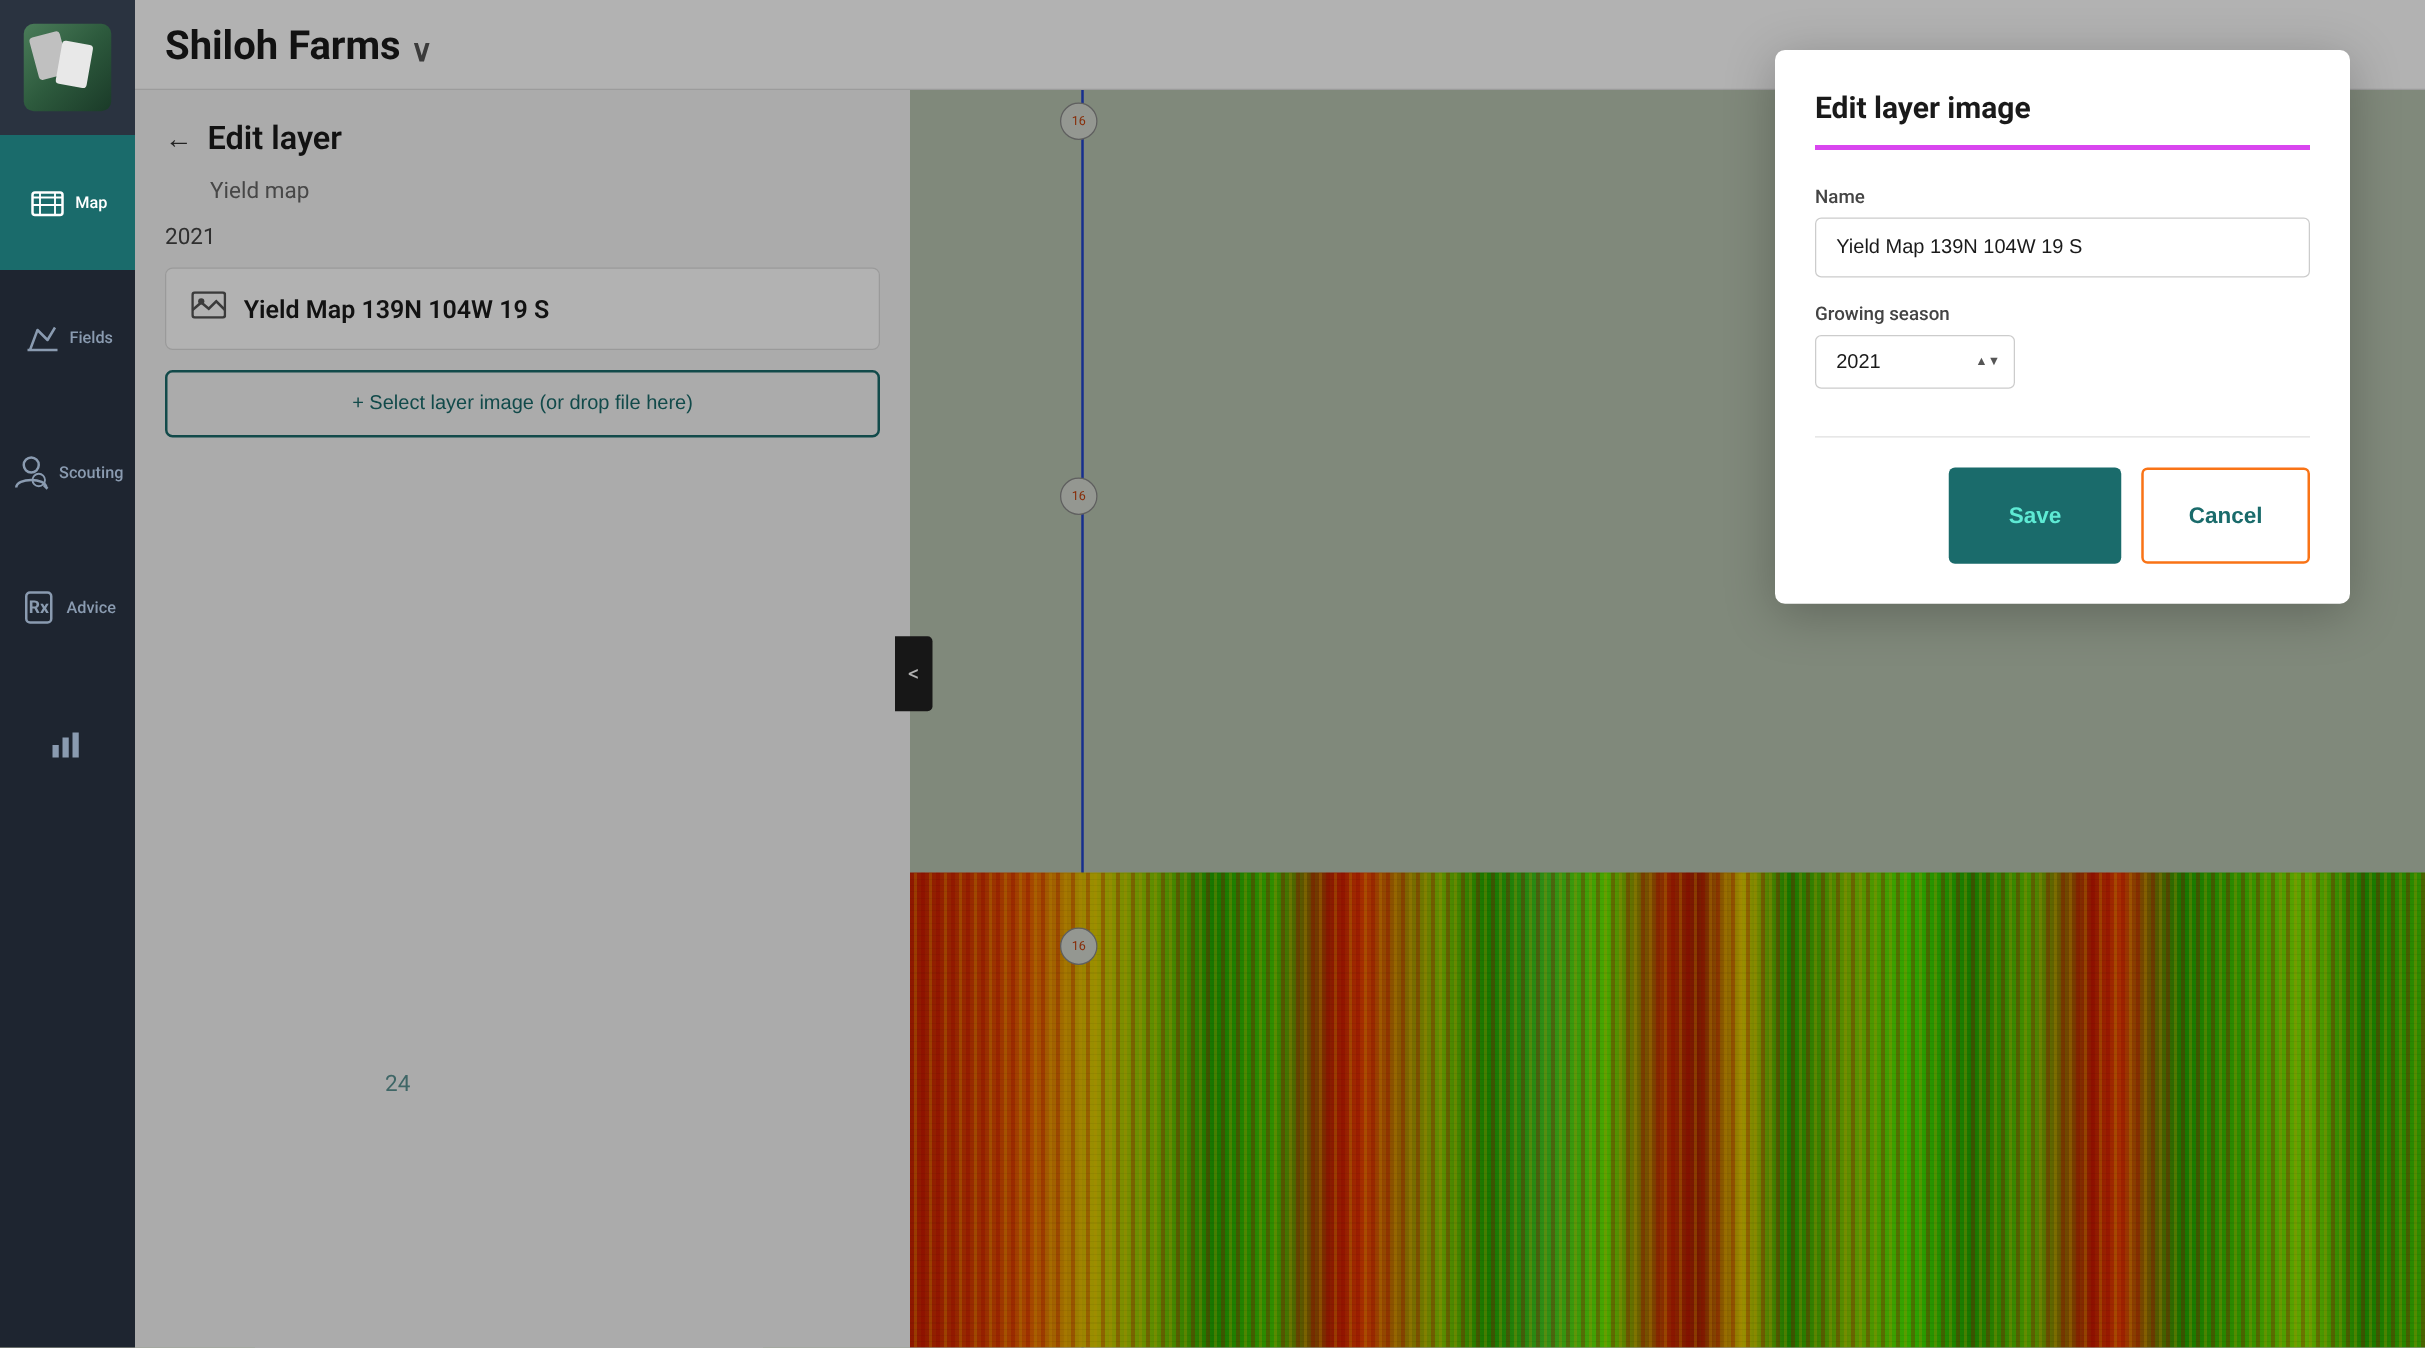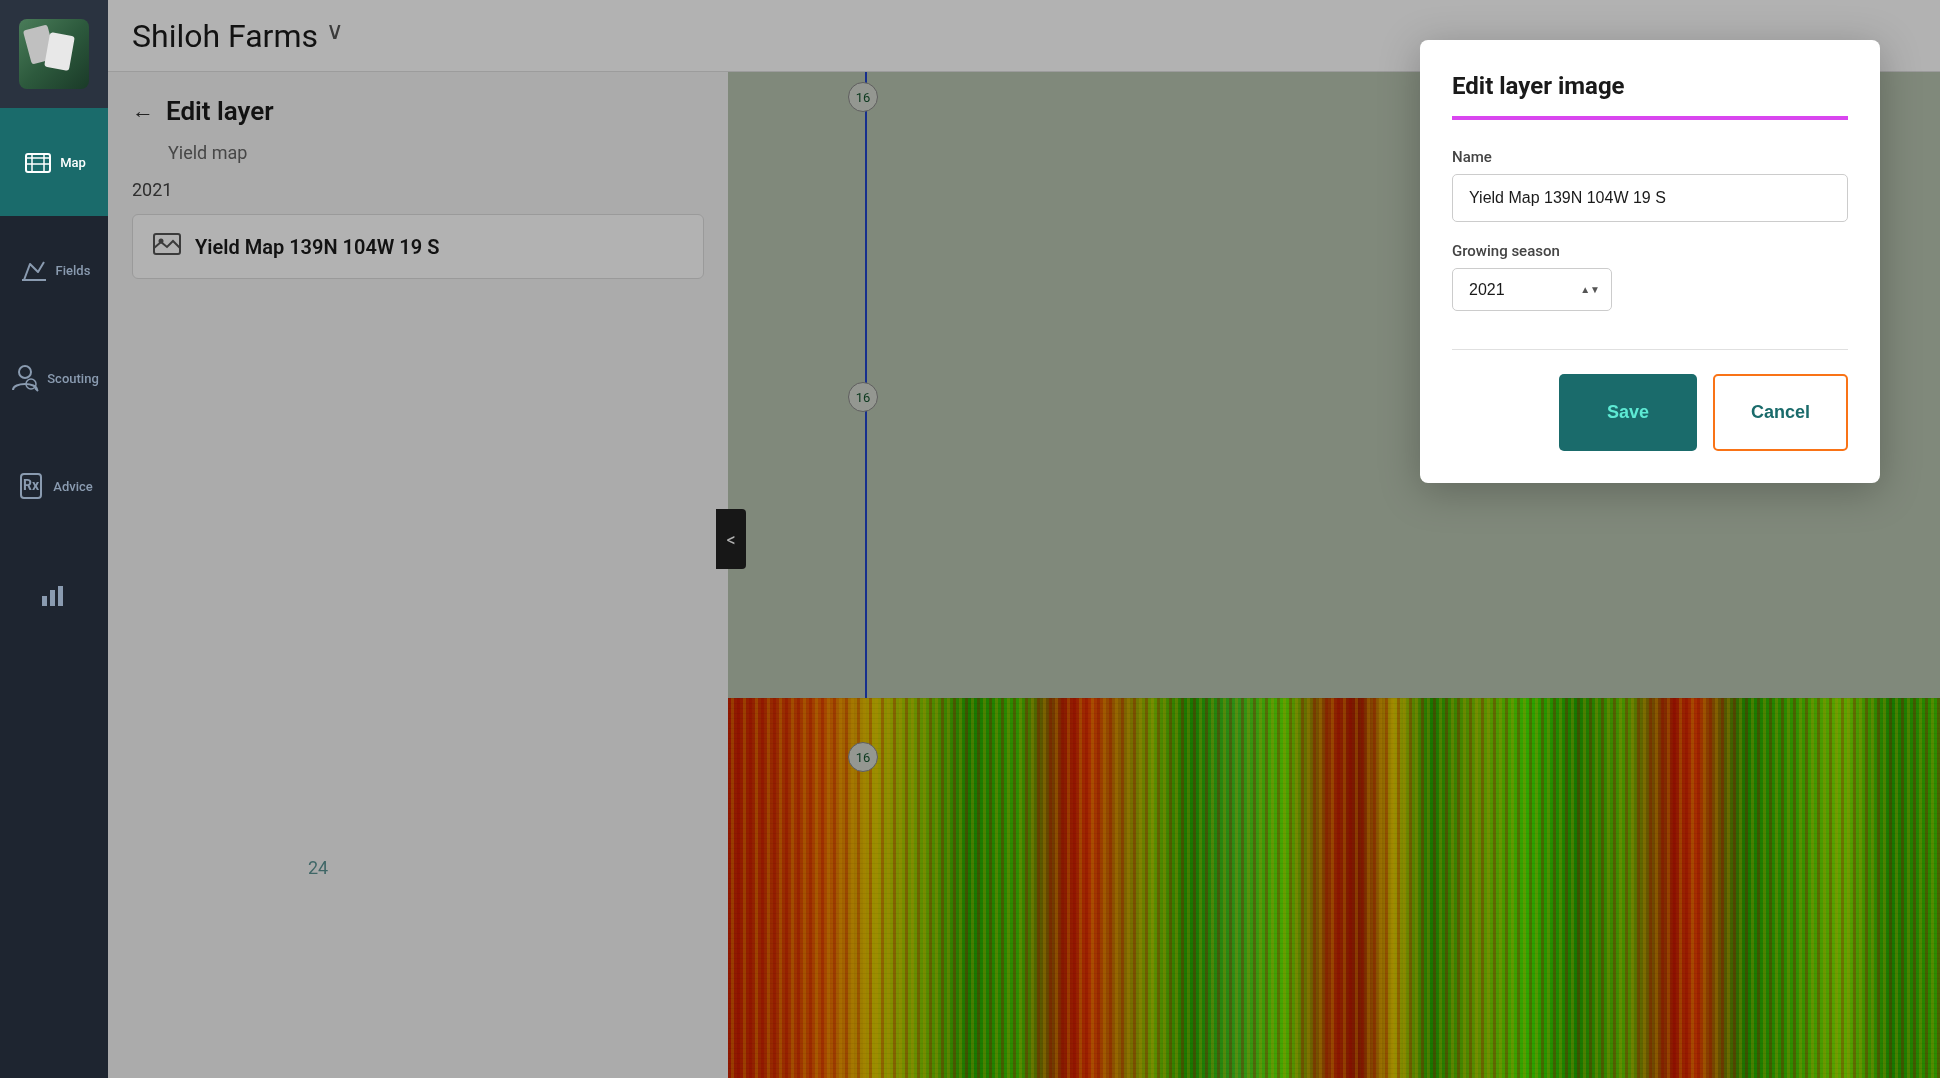--- a/index.html
+++ b/index.html
@@ -112,24 +112,24 @@
       background: #fff;
       display: flex;
       align-items: center;
       padding: 0 24px;
       border-bottom: 1px solid #e0e0e0;
       z-index: 5;
       flex-shrink: 0;
     }
     .header-title {
       font-size: 32px;
-      font-weight: 400;
+      font-weight: 700;
       color: #1a1a1a;
       display: flex;
-      align-items: flex-start;
+      align-items: flex-end;
       gap: 8px;
     }
     .header-chevron {
       font-size: 24px;
       color: #555;
     }
 
     
     .left-panel {
       width: 620px;
@@ -246,22 +246,22 @@
     .map-circle-label {
       position: absolute;
       width: 30px;
       height: 30px;
       border-radius: 50%;
       border: 1.5px solid #888;
       background: #d4d8d0;
       display: flex;
       align-items: center;
       justify-content: center;
-      font-size: 13px;
-      color: #14532d;
+      font-size: 10px;
+      color: #c2410c;
       z-index: 5;
     }
 
     
     .collapse-btn {
       position: absolute;
       left: 608px;
       top: 50%;
       transform: translateY(-50%);
       width: 30px;
@@ -543,20 +543,21 @@
     <div class="layer-card">
       <div class="layer-card-icon">
         <svg width="28" height="22" viewBox="0 0 28 22" fill="none">
           <rect x="1" y="1" width="26" height="20" rx="2" stroke="#555" stroke-width="2" fill="none"></rect>
           <circle cx="8" cy="8" r="2.5" fill="#555"></circle>
           <path d="M1 15 L8 9 L14 14 L20 8 L27 15" stroke="#555" stroke-width="2" fill="none"></path>
         </svg>
       </div>
       <span class="layer-card-name">Yield Map 139N 104W 19 S</span>
     </div>
+    <button class="select-layer-btn">+ Select layer image (or drop file here)</button>
     <div class="map-number-24">24</div>
   </div>
 
   <div class="collapse-btn">
     <span>&lt;</span>
   </div>
 
   <div class="modal-overlay">
     <div class="modal">
       <div class="modal-title">Edit layer image</div>

